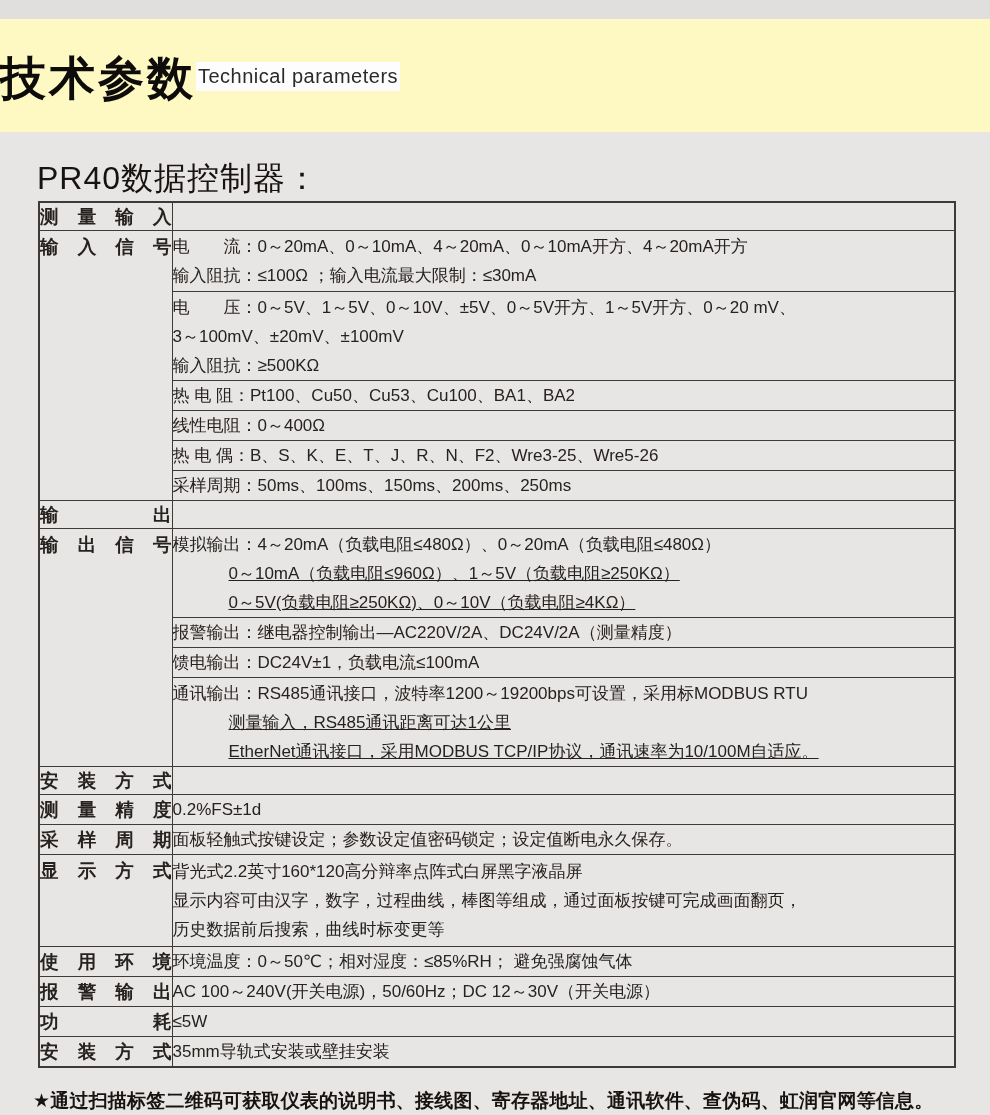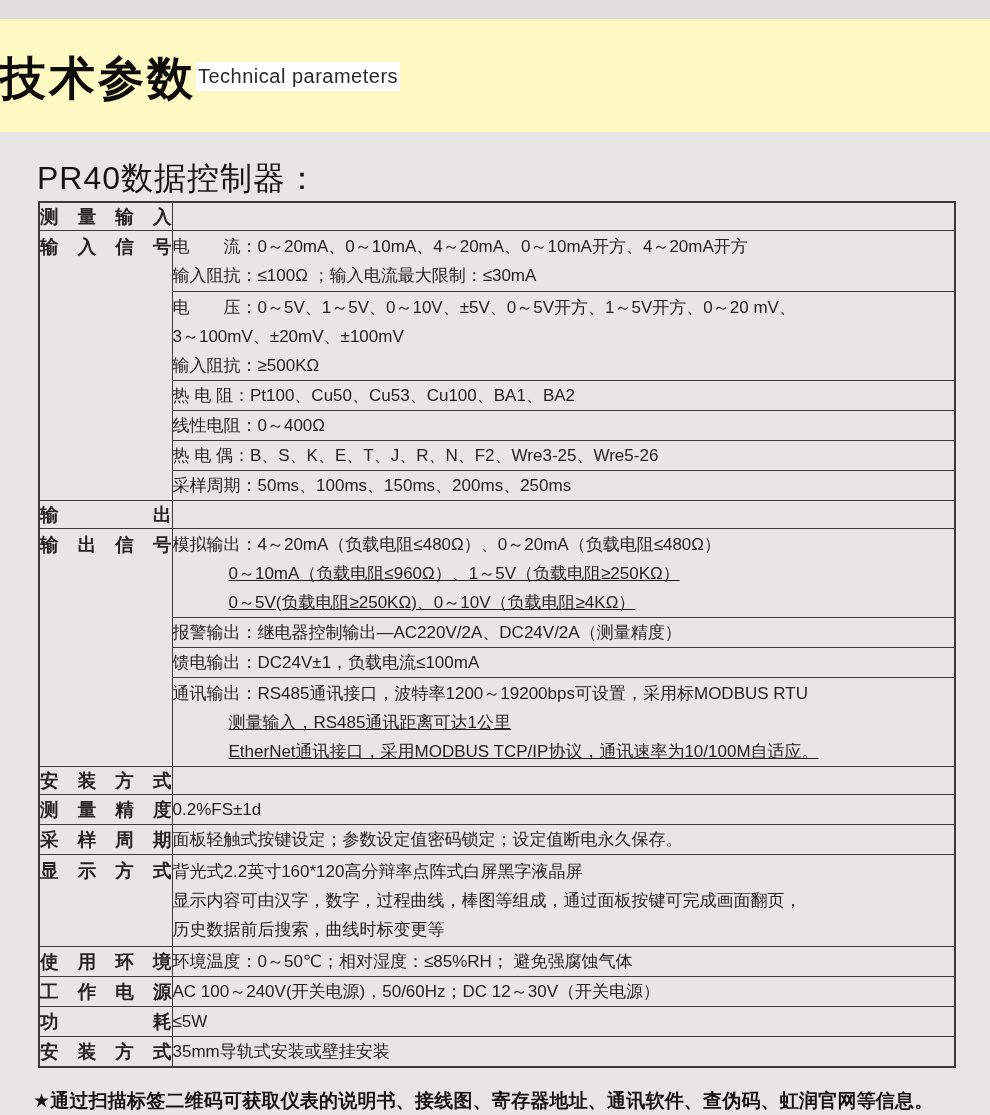--- a/index.html
+++ b/index.html
@@ -220,21 +220,21 @@
       <td class="lbl">
         <span class="jlbl">使用环境</span>
       </td>
       <td class="val">
         <div class="ln">环境温度：0～50℃；相对湿度：≤85%RH；  避免强腐蚀气体</div>
       </td>
     </tr>
 
     <tr class="h29">
       <td class="lbl">
-        <span class="jlbl">工作电源</span>
+        <span class="jlbl">报警输出</span>
       </td>
       <td class="val">
         <div class="ln">AC 100～240V(开关电源)，50/60Hz；DC 12～30V（开关电源）</div>
       </td>
     </tr>
 
     <tr class="h29">
       <td class="lbl">
         <span class="jlbl">功耗</span>
       </td>

